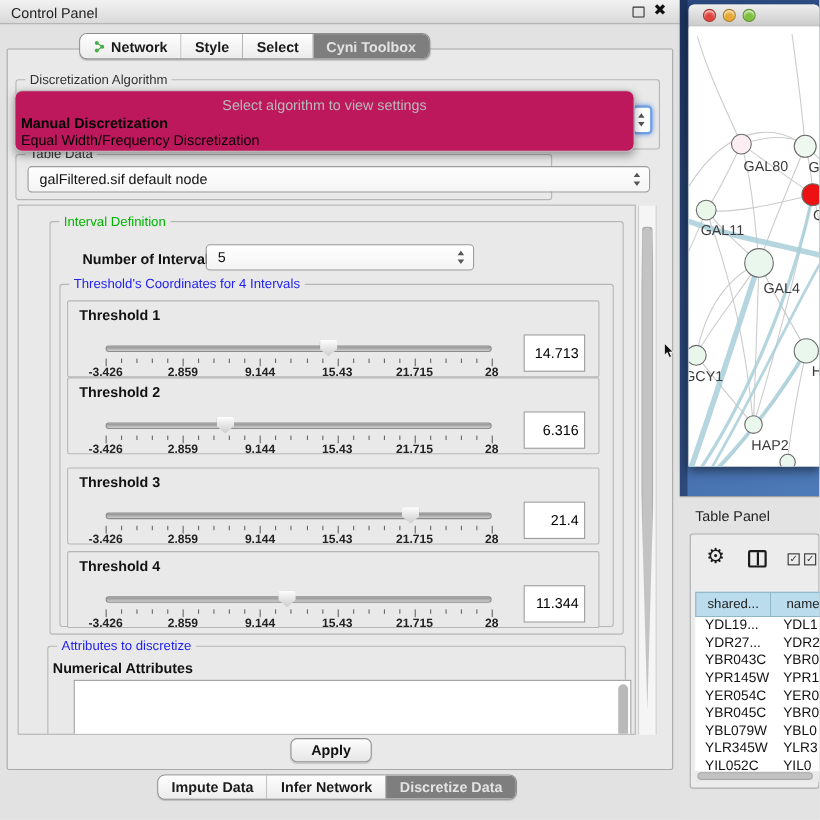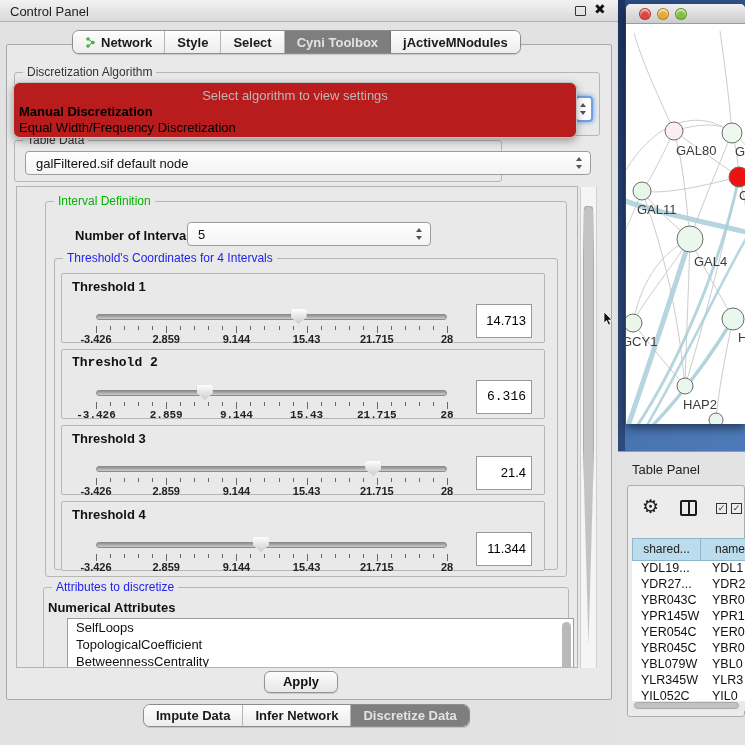--- a/index.html
+++ b/index.html
@@ -26,21 +26,21 @@
   .mainpanel { position:absolute; left:6px; top:44px; width:606px; height:656px;
     background:#e9e9e9; border:1px solid #a8a8a8; border-radius:2px; }
 
   .group { position:absolute; border:1px solid #b6b6b6; border-radius:3px; }
   .group .gtitle { position:absolute; top:-8px; left:8px; background:#e9e9e9; padding:0 4px;
     font-size:12px; color:#333; white-space:nowrap; }
   .gtitle.green { color:#00b400; }
   .gtitle.blue { color:#2222ee; }
 
   
-  .popup { position:absolute; left:13px; top:82px; width:564px; height:56px; background:#b91c1c;
+  .popup { position:absolute; left:13px; top:82px; width:564px; height:56px; background:#be185d;
     border:1px solid #c2c2c2; border-radius:7px; box-shadow:0 3px 8px rgba(0,0,0,.35); z-index:50; }
   .popup .hint { position:absolute; top:5px; left:0; width:100%; text-align:center; color:#b9b9b9; font-size:13px; }
   .popup .item { position:absolute; left:5px; font-size:13px; color:#000; white-space:nowrap; }
   .popup .item.b { font-weight:bold; top:21px; }
   .popup .item.n { top:37px; }
   .combo-fragment { position:absolute; left:575px; top:96px; width:18px; height:26px; background:#fff;
     border:2px solid #6f9fe4; border-radius:4px; box-shadow:0 0 5px rgba(90,140,230,.95); z-index:40; }
 
   .combo { position:absolute; background:linear-gradient(#ffffff,#f4f4f4); border:1px solid #9d9d9d;
     border-radius:4px; font-size:13px; color:#111; }
@@ -140,23 +140,20 @@
       <span>Network</span>
     </div>
     <div class="tab">
       <span>Style</span>
     </div>
     <div class="tab">
       <span>Select</span>
     </div>
     <div class="tab sel">
       <span>Cyni Toolbox</span>
-    </div>
-    <div class="tab">
-      <span>jActiveMNodules</span>
     </div>
   </div>
 
 <div class="group" style="left:14px; top:72px; width:586px; height:64px;">
   <span class="gtitle">Discretization Algorithm</span>
 </div>
 <div class="combo-fragment">
     <span class="spin" style="right:4px;"></span>
   </div>
 
@@ -217,21 +214,21 @@
             <div class="tick" style="left: 385px; height: 7px;"></div>
             <div class="ticklabel" style="left: 34px;">-3.426</div>
             <div class="ticklabel" style="left: 104.198px;">2.859</div>
             <div class="ticklabel" style="left: 174.396px;">9.144</div>
             <div class="ticklabel" style="left: 244.604px;">15.43</div>
             <div class="ticklabel" style="left: 314.802px;">21.715</div>
             <div class="ticklabel" style="left: 385px;">28</div>
             <div class="thumb" style="left: 228.596px;"></div>
             <div class="tvalue">14.713</div>
           </div>
-          <div class="tpanel" style="top: 90px; font-family: Liberation Mono, monospace;">
+          <div class="tpanel" style="top: 84px;">
             <div class="ttitle">Threshold 2</div>
             <div class="track"></div>
             <div class="tick" style="left: 34px; height: 7px;"></div>
             <div class="tick" style="left: 48.04px; height: 4px;"></div>
             <div class="tick" style="left: 62.08px; height: 4px;"></div>
             <div class="tick" style="left: 76.12px; height: 4px;"></div>
             <div class="tick" style="left: 90.16px; height: 4px;"></div>
             <div class="tick" style="left: 104.2px; height: 7px;"></div>
             <div class="tick" style="left: 118.24px; height: 4px;"></div>
             <div class="tick" style="left: 132.28px; height: 4px;"></div>
@@ -339,25 +336,20 @@
             <div class="tvalue">11.344</div>
           </div>
         </div>
     </div>
   </div>
 
   <div class="group" style="left:26px; top:400px; width:526px; height:110px;">
     <span class="gtitle blue">Attributes to discretize</span>
     <span class="lbl-bold" style="left:4px; top:12px;">Numerical Attributes</span>
     <div class="listbox">
-      <div id="attr-list">
-          <div class="li">SelfLoops</div>
-          <div class="li">TopologicalCoefficient</div>
-          <div class="li">BetweennessCentrality</div>
-        </div>
       <div class="lsb"></div>
     </div>
   </div>
 </div>
 <div class="vscroll">
   <div class="thumb"></div>
 </div>
 
 <div class="applybtn">Apply</div>
 

